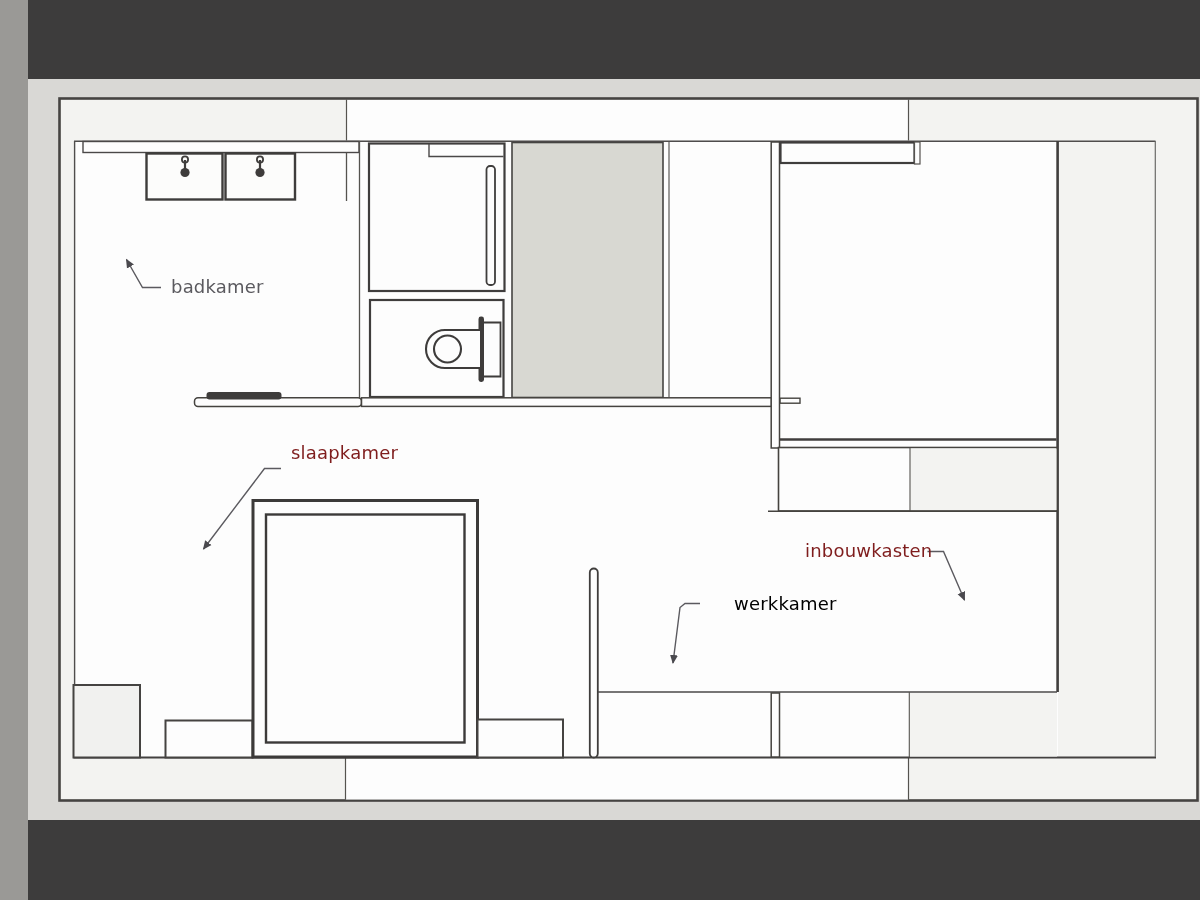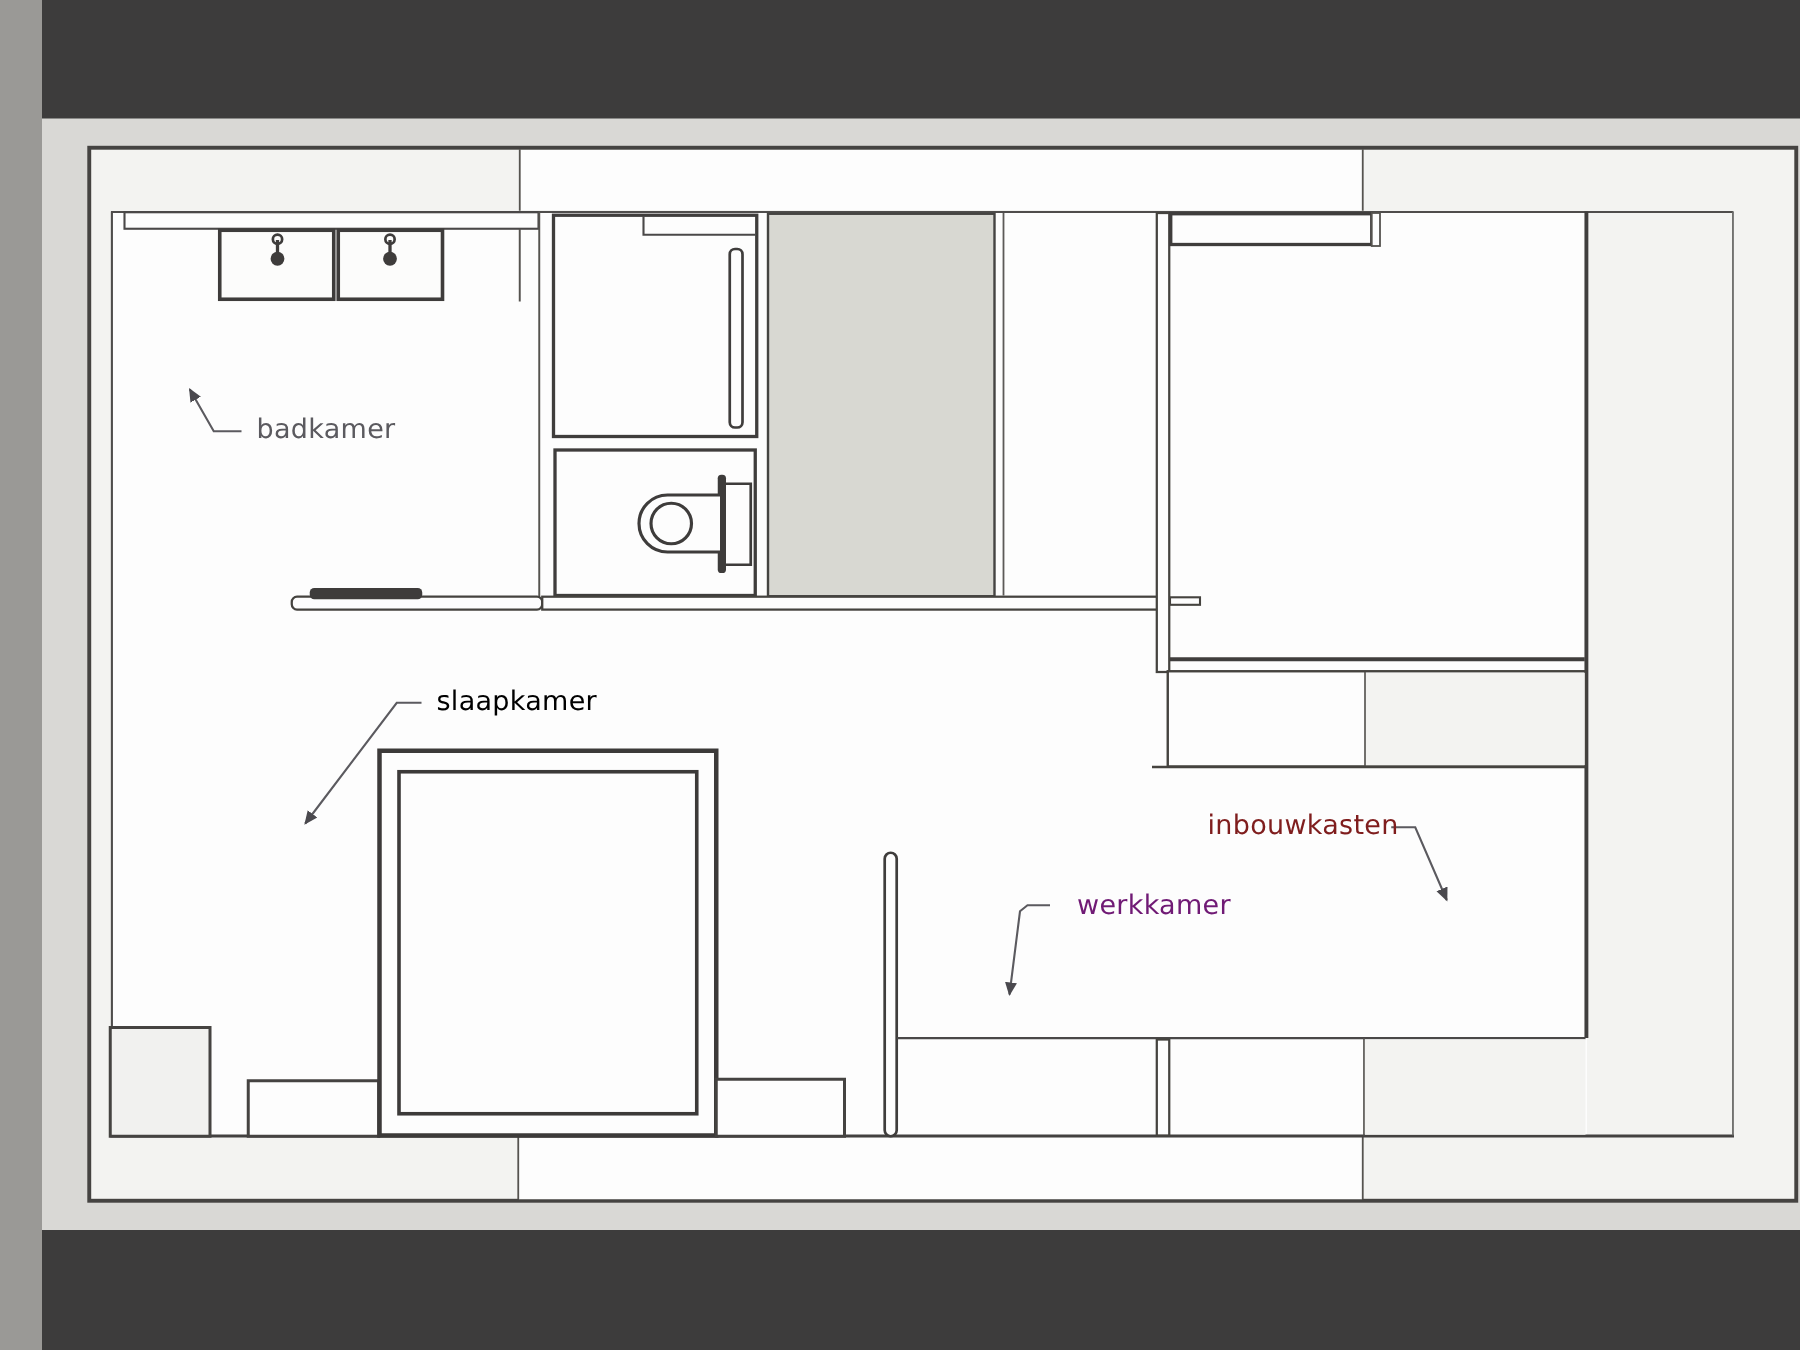--- a/index.html
+++ b/index.html
@@ -129,17 +129,17 @@
 
     <g fill="none" stroke="#5b5a5f" stroke-width="1.4">
       <path d="M133,287.5 L114.5,287.5 L98.5,259.5" marker-end="url(#arr)"></path>
       <path d="M253,468.5 L236.5,468.5 L175.5,549" marker-end="url(#arr)"></path>
       <path d="M672,603.5 L657,603.5 L652,607.5 L645,663" marker-end="url(#arr)"></path>
       <path d="M899.5,551.5 L915.5,551.5 L936.5,600" marker-end="url(#arr)"></path>
     </g>
   </svg>
 
   <div class="plan-label" style="left:143px;top:278px;color:#5b5a5f">badkamer</div>
-  <div class="plan-label" style="left:263px;top:459px;color:#000000">slaapkamer</div>
-  <div class="plan-label" style="left:690px;top:595px;color:#701a75">werkkamer</div>
+  <div class="plan-label" style="left:263px;top:444px;color:#7f1d1d">slaapkamer</div>
+  <div class="plan-label" style="left:706px;top:595px;color:#000000">werkkamer</div>
   <div class="plan-label" style="left:777px;top:542px;color:#7f1d1d">inbouwkasten</div>
 
 </div>
 
 </body></html>

